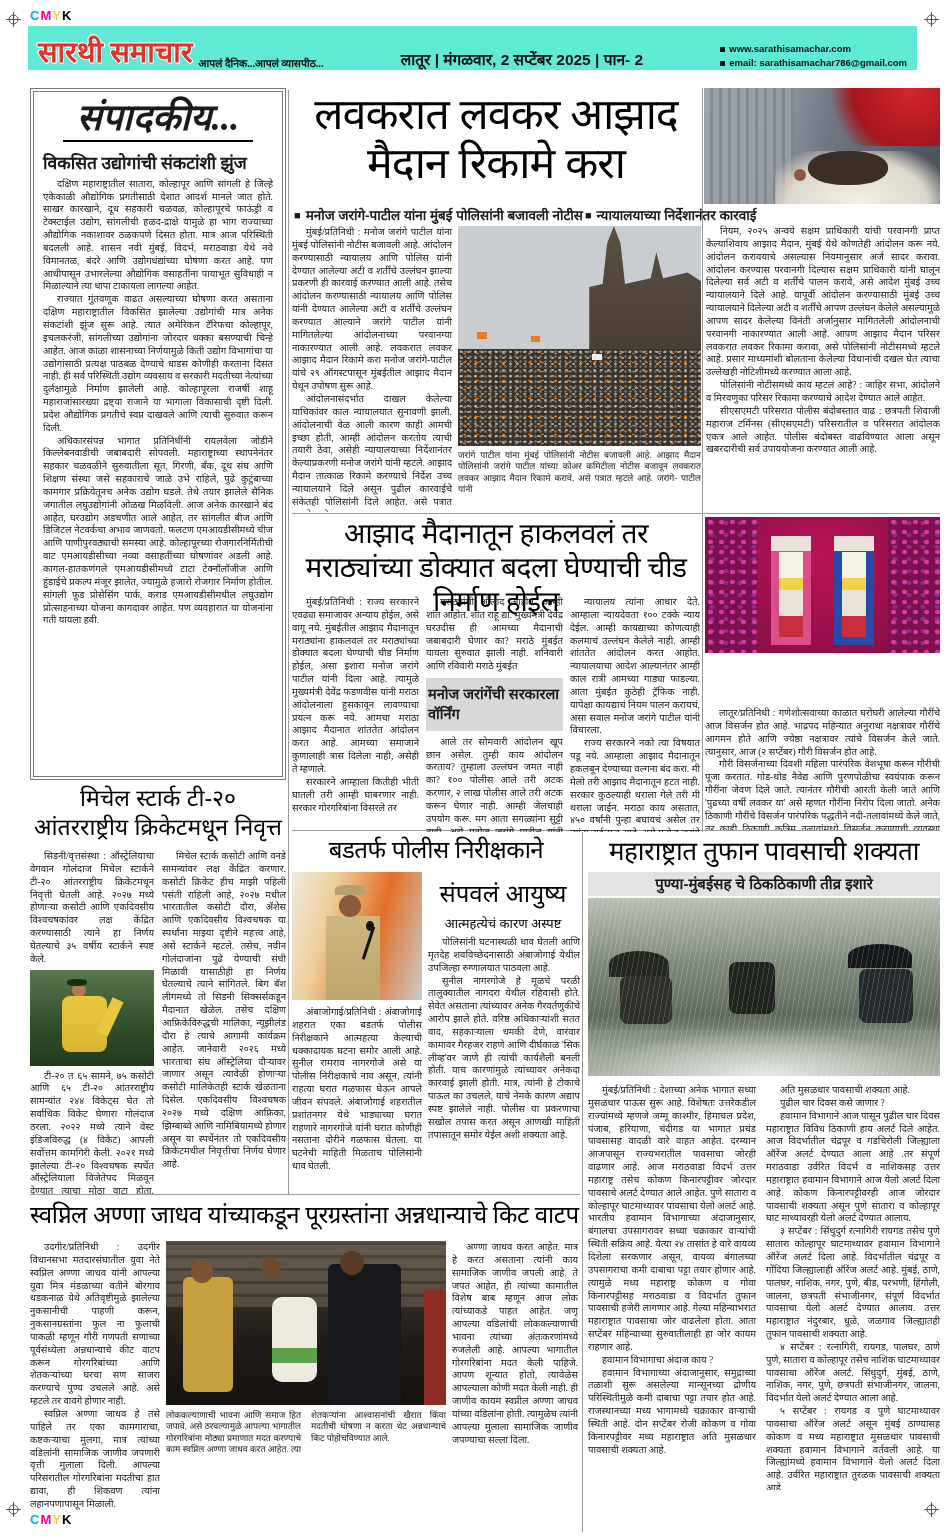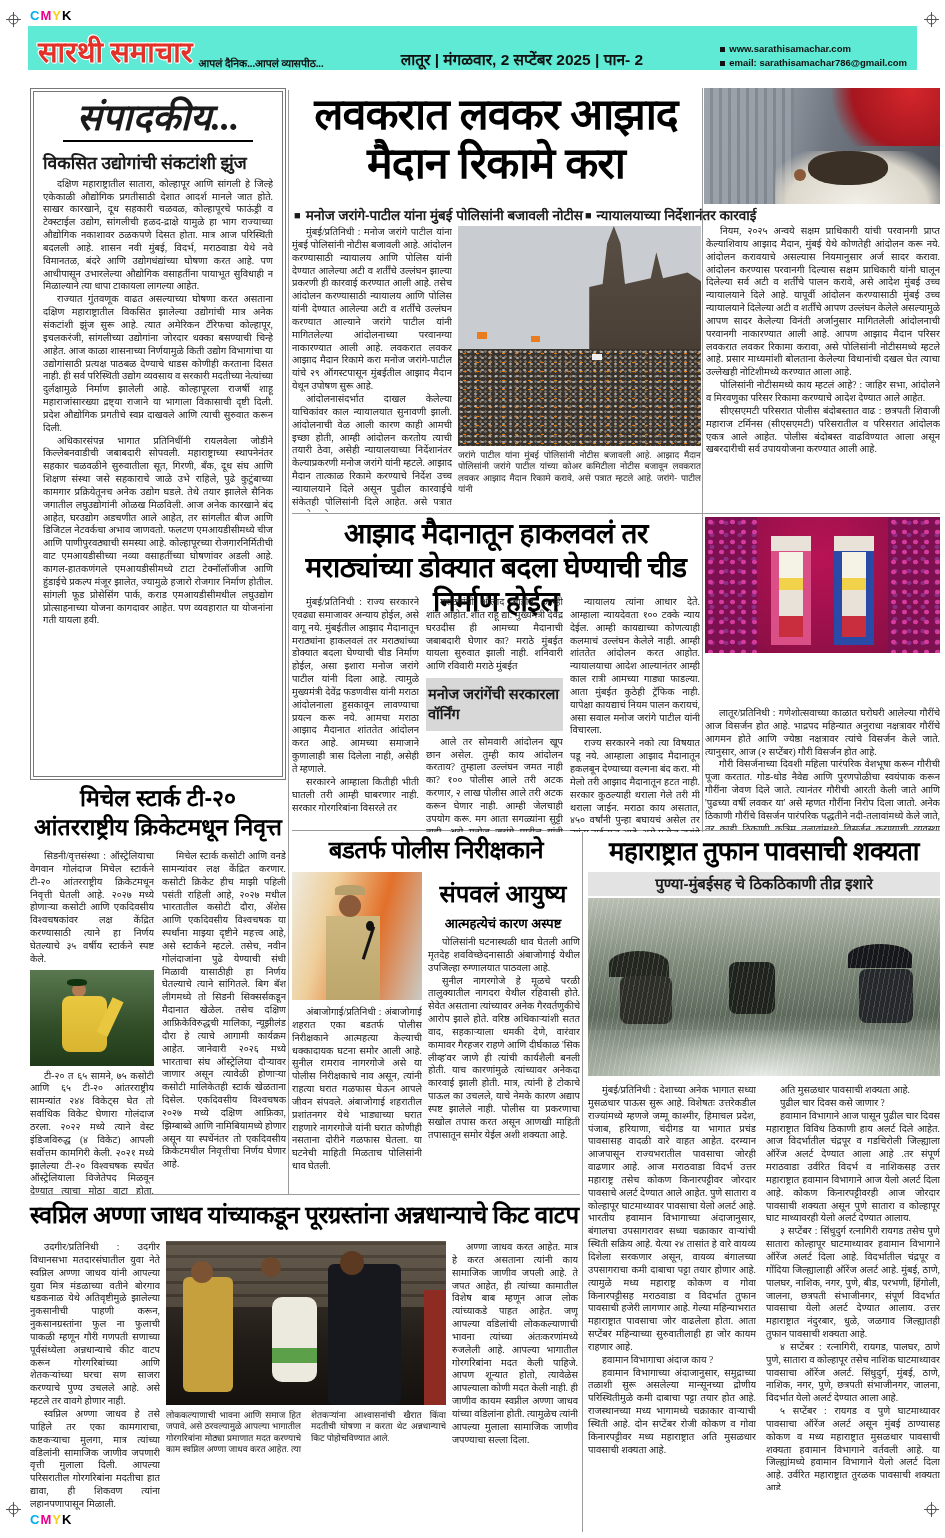--- a/index.html
+++ b/index.html
@@ -21,21 +21,21 @@
   .vr{position:absolute;width:1px;background:#9a9a9a;}
   .hr{position:absolute;height:1px;background:#9a9a9a;}
   
   .edbox{left:30px;top:88px;width:256px;height:692px;border:4px double #777;box-sizing:border-box;padding:4px 9px;}
   .ed-script{text-align:center;font-style:italic;font-weight:bold;font-size:37px;line-height:1.1;padding:2px 0 4px;}
   .ed-script span{border-bottom:2.5px solid #000;padding:0 14px 2px;}
   .ed-head{font-size:17.5px;font-weight:bold;margin:7px 0 4px;}
   .bodytxt{font-size:9.6px;line-height:1.34;text-align:justify;overflow:hidden;}
   .para{margin:0;text-indent:14px;}
   
-  .h-sans{font-family:"Liberation Sans",sans-serif;font-weight:bold;color:#000;}
+  .h-sans{font-family:"Liberation Sans",sans-serif;font-weight:normal;color:#000;}
   .lead-head{left:290px;top:90px;width:412px;height:114px;font-size:43px;line-height:1.13;text-align:center;letter-spacing:-1px;}
   .kicker{left:292px;top:206px;width:648px;height:18px;font-family:"Liberation Sans",sans-serif;font-weight:bold;font-size:13.5px;display:flex;align-items:center;white-space:nowrap;}
   .kicker .sq{font-size:11px;margin:0 5px 0 2px;}
   .col{overflow:hidden;}
   .caption{font-size:8.8px;line-height:1.3;text-align:justify;overflow:hidden;}
   .warnbox{background:#d8d8d8;text-align:left;font-family:"Liberation Sans",sans-serif;font-weight:bold;font-size:14.5px;line-height:1.4;padding:6px 2px;margin:5px 0;}
   .subband{background:#e3e3e3;text-align:center;font-weight:bold;font-size:15px;font-family:"Liberation Sans",sans-serif;line-height:24px;}
   
   .photo{position:absolute;overflow:hidden;background:#888;}
   .shape{position:absolute;}

